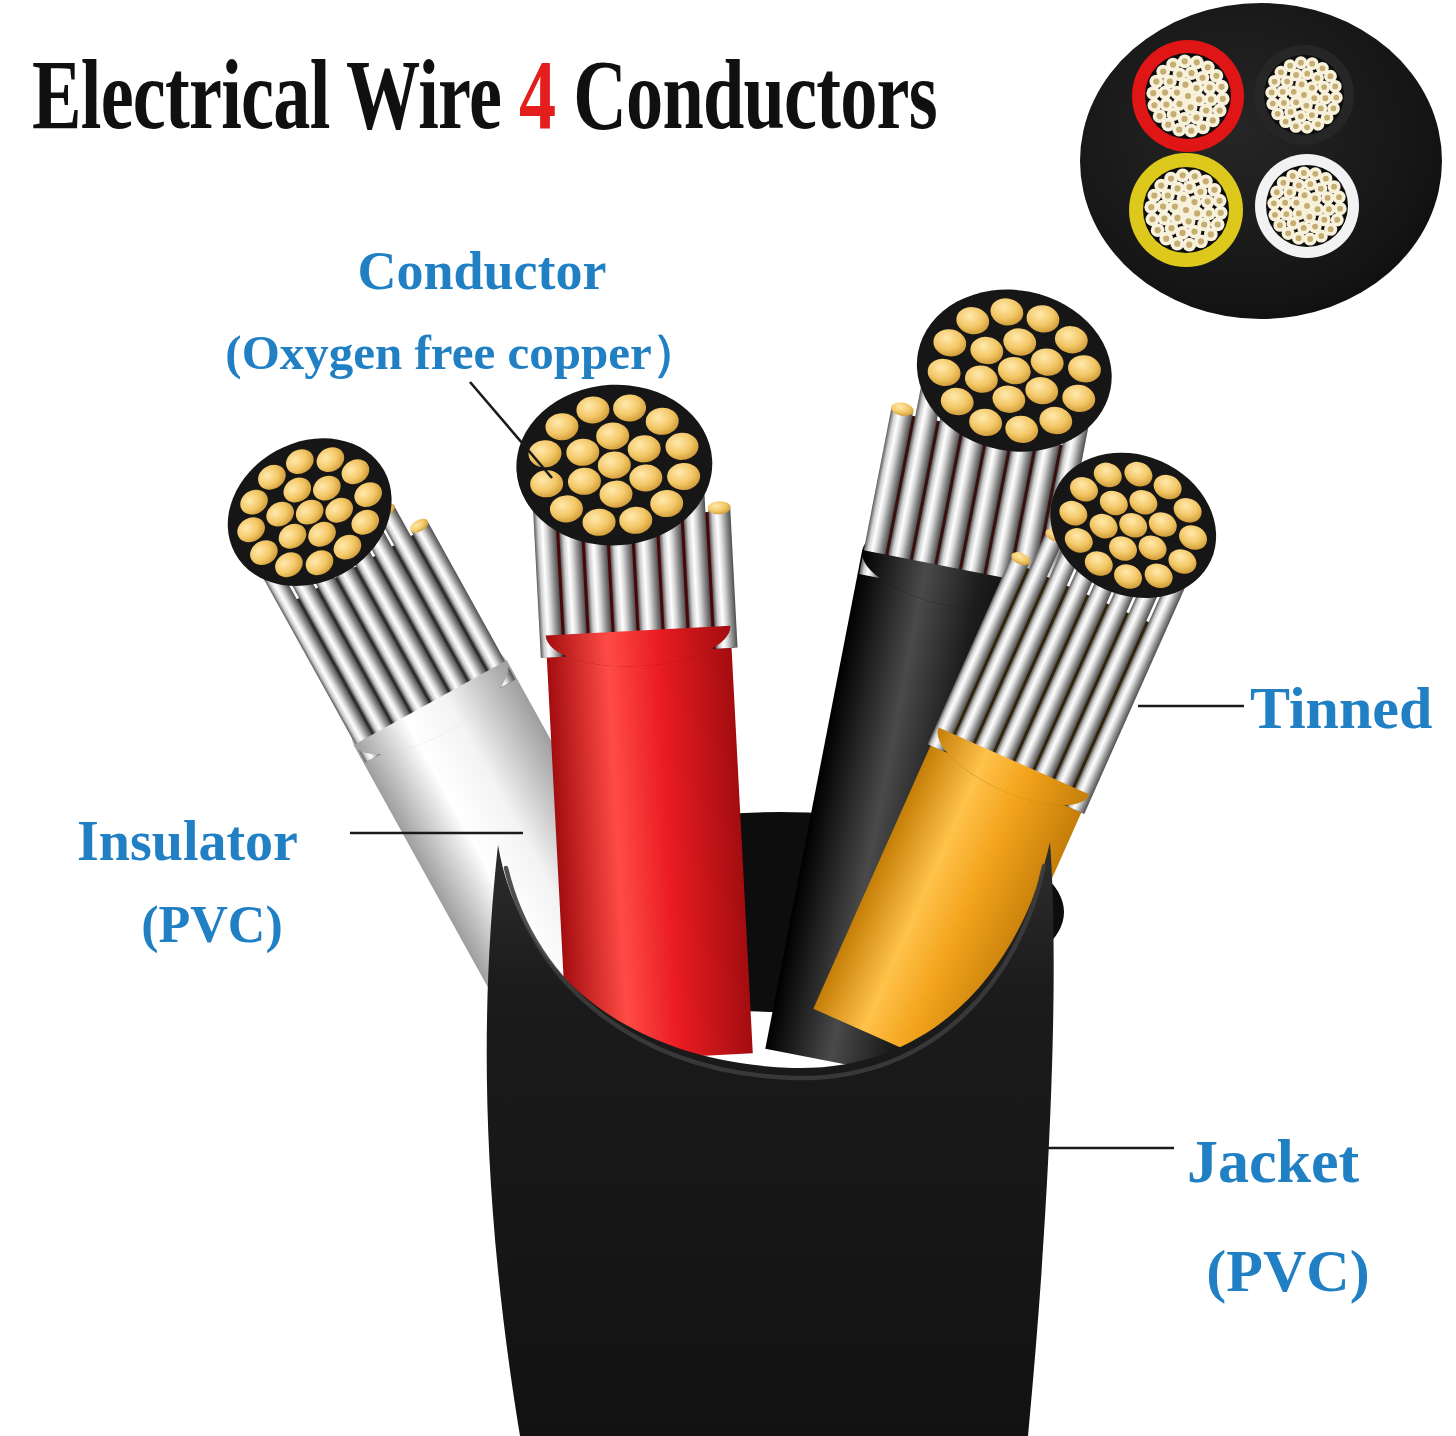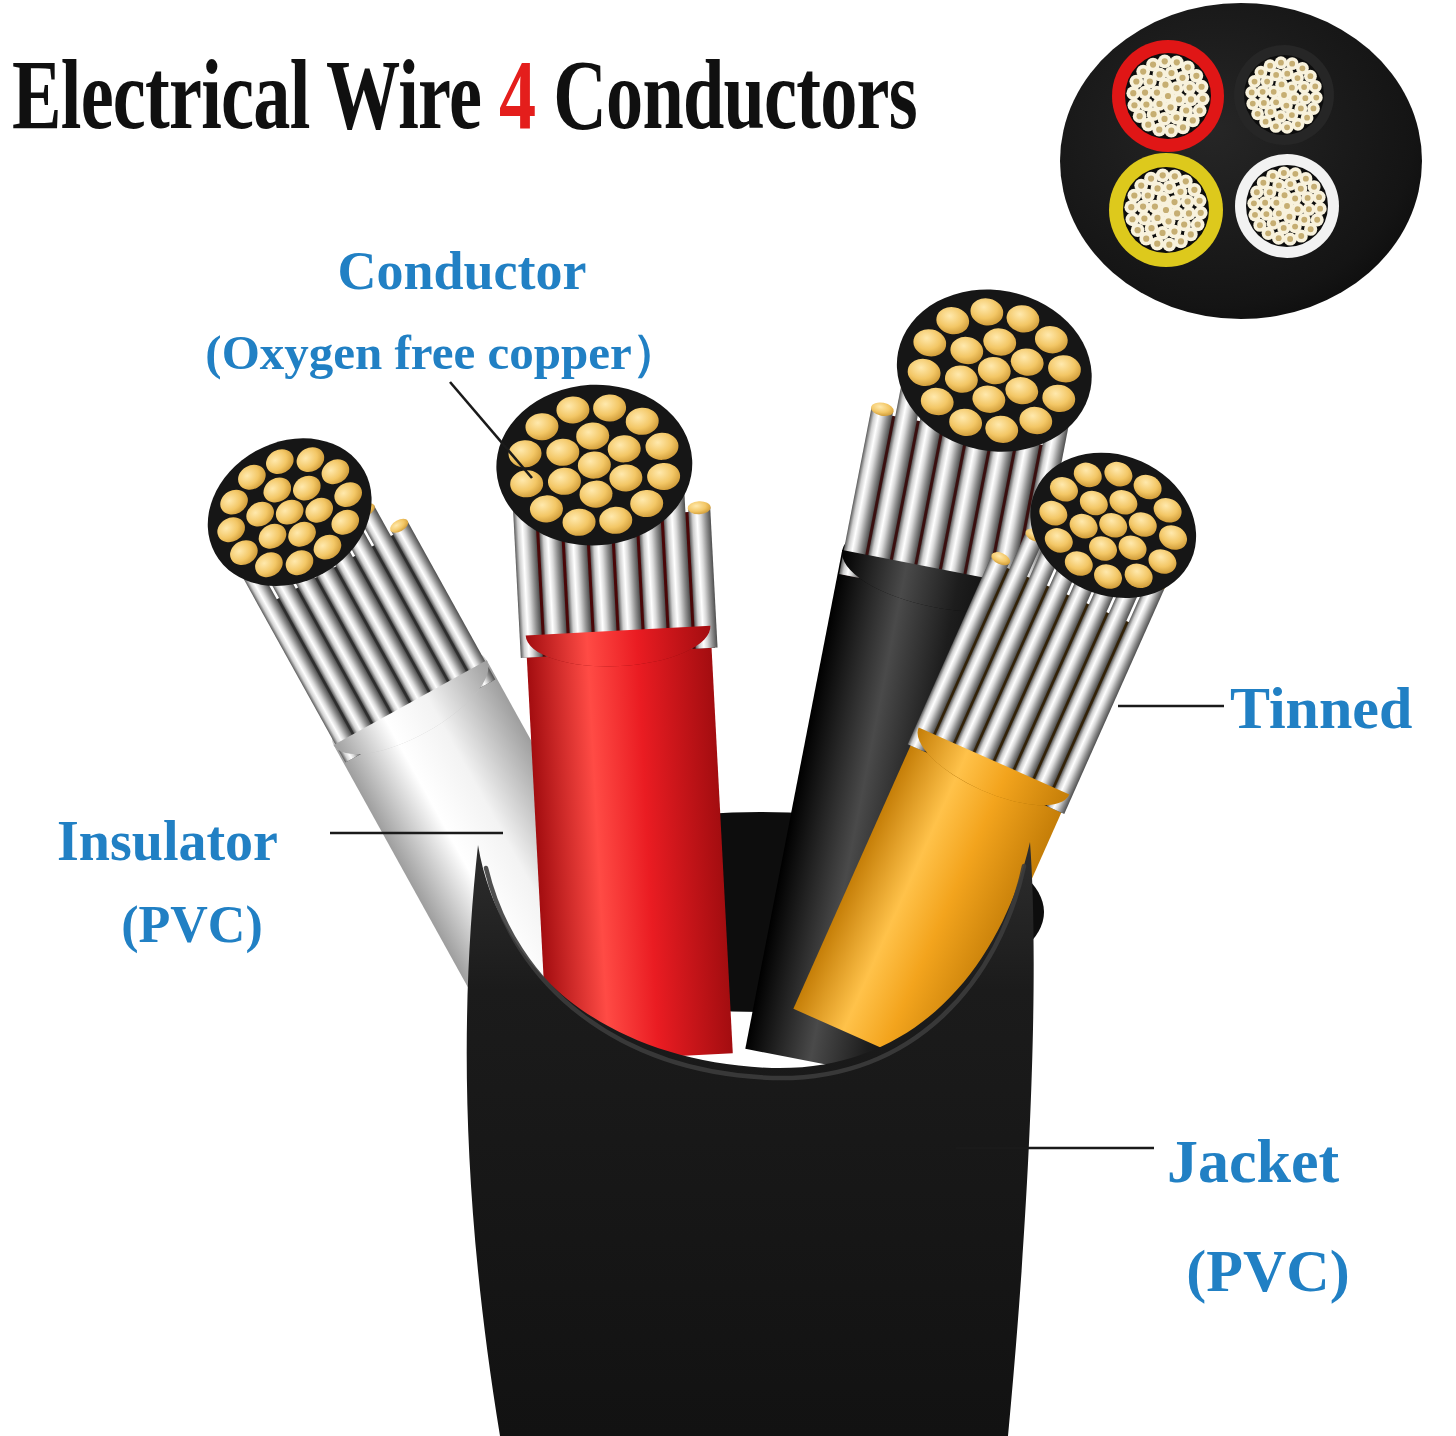--- a/index.html
+++ b/index.html
@@ -1,17 +1,17 @@
 <!DOCTYPE html>
 <html><head>
 <meta charset="utf-8">
 <style>
   html,body{margin:0;padding:0;background:#ffffff;}
   body{width:1456px;height:1436px;overflow:hidden;}
-  .stage{position:relative;width:1228px;height:1436px;background:#ffffff;}
+  .stage{position:relative;width:1228px;height:1436px;background:#ffffff;margin-left:20px;}
   svg{display:block;}
   text{font-family:"Liberation Serif","DejaVu Serif",serif;font-weight:bold;}
   .title-t{letter-spacing:-1px;}
 </style>
 </head>
 <body>
 
 <div class="stage">
 <svg width="1456" height="1436" viewBox="0 0 1456 1436" xmlns="http://www.w3.org/2000/svg">
   <defs id="dyn-defs">

